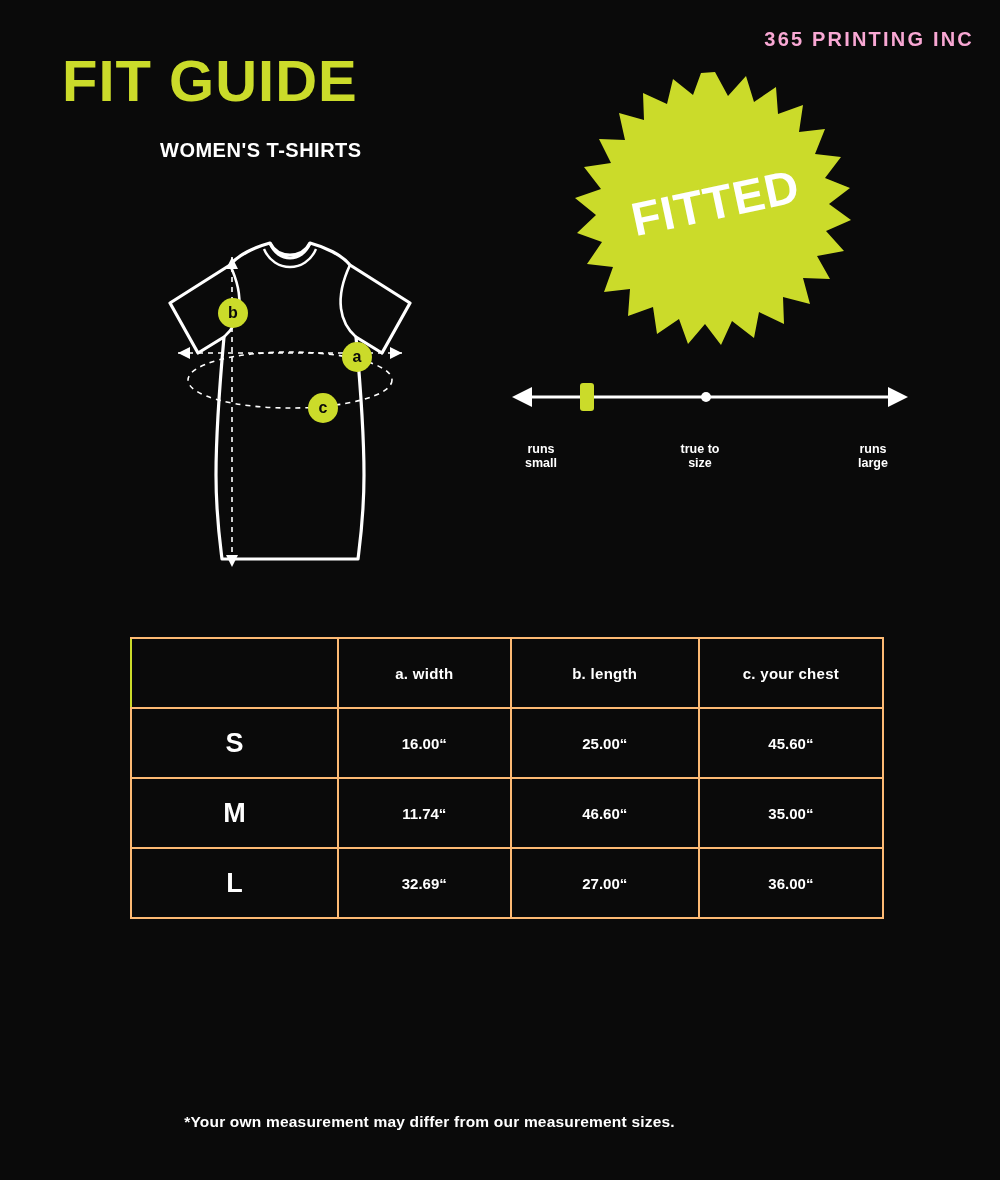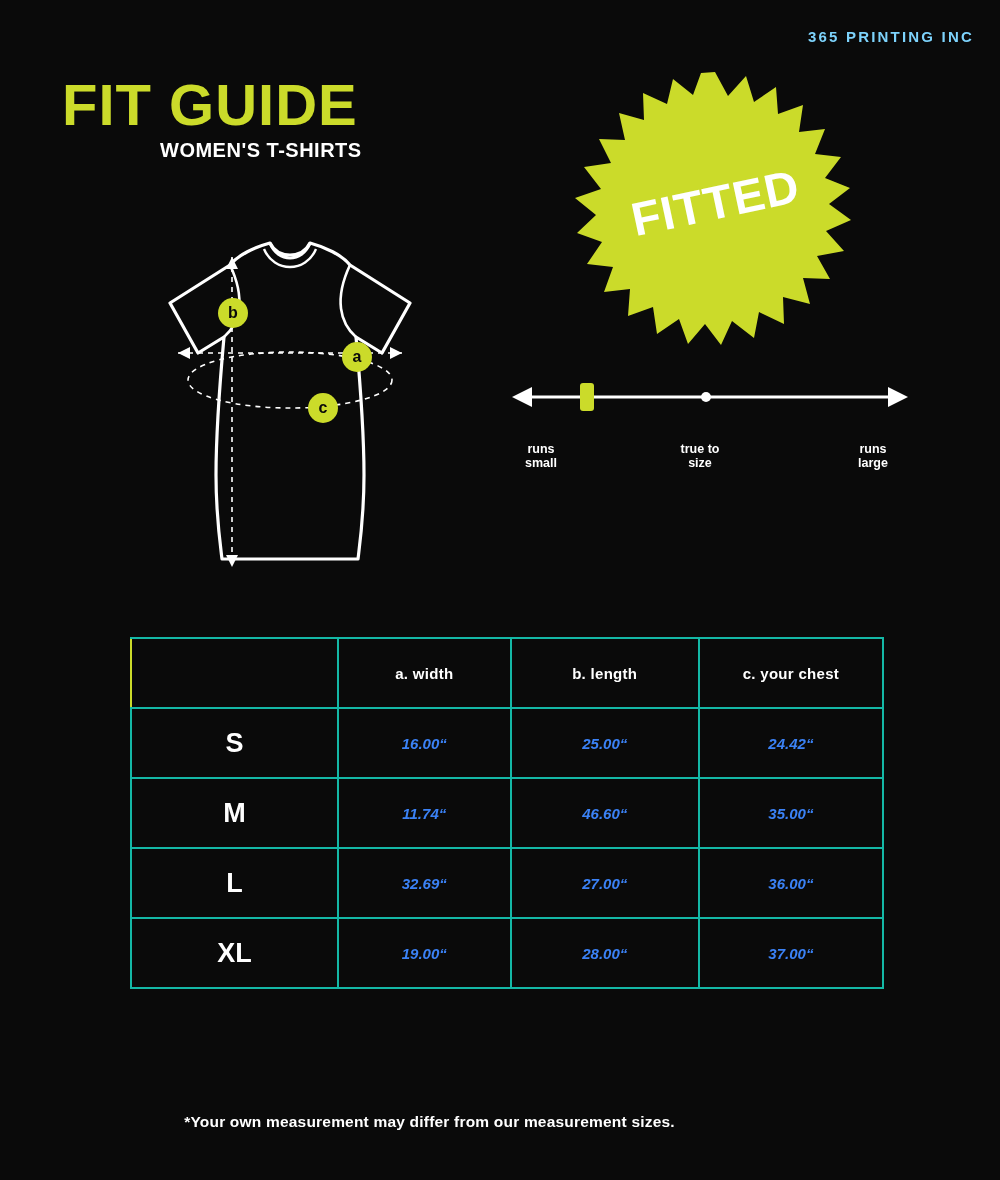--- a/index.html
+++ b/index.html
@@ -13,29 +13,29 @@
     position: relative;
     overflow: hidden;
     font-family: "Liberation Sans", sans-serif;
     color: #ffffff;
   }
 
   .brand {
     position: absolute;
     top: 28px;
     right: 26px;
-    font-size: 15px;
+    font-size: 20px;
     font-weight: bold;
     letter-spacing: 2.2px;
-    color: #7dd3fc;
+    color: #f9a8d4;
   }
 
   .title {
     position: absolute;
-    top: 76px;
+    top: 52px;
     left: 62px;
     font-size: 58px;
     font-weight: bold;
     letter-spacing: 1px;
     color: #cbdb2a;
     line-height: 1;
   }
   .subtitle {
     position: absolute;
     top: 140px;
@@ -122,21 +122,21 @@
     top: 637px;
     left: 130px;
     width: 754px;
   }
   table {
     border-collapse: collapse;
     width: 100%;
     table-layout: fixed;
   }
   table, th, td {
-    border: 2px solid #14b8a6;
+    border: 2px solid #fdba74;
   }
   th, td {
     height: 66px;
     text-align: center;
     vertical-align: middle;
     background: #0a0a0a;
   }
   thead th {
     font-size: 15px;
     font-weight: bold;
@@ -145,22 +145,21 @@
   }
   .corner-cell { border-left-color: #cbdb2a; }
   td.size-cell {
     font-size: 27px;
     font-weight: bold;
     color: #ffffff;
   }
   td.val-cell {
     font-size: 15px;
     font-weight: bold;
-    color: #3b82f6;
-    font-style: italic;
+    color: #ffffff;
   }
   col.c0 { width: 27.5%; }
   col.c1 { width: 23%; }
   col.c2 { width: 25%; }
   col.c3 { width: 24.5%; }
 
   .footnote {
     position: absolute;
     top: 1113px;
     left: 0;
@@ -249,37 +248,31 @@
         <th>a. width</th>
         <th>b. length</th>
         <th>c. your chest</th>
       </tr>
     </thead>
     <tbody>
       <tr>
         <td class="size-cell">S</td>
         <td class="val-cell">16.00“</td>
         <td class="val-cell">25.00“</td>
-        <td class="val-cell">24.42“</td>
+        <td class="val-cell">45.60“</td>
       </tr>
       <tr>
         <td class="size-cell">M</td>
         <td class="val-cell">11.74“</td>
         <td class="val-cell">46.60“</td>
         <td class="val-cell">35.00“</td>
       </tr>
       <tr>
         <td class="size-cell">L</td>
         <td class="val-cell">32.69“</td>
         <td class="val-cell">27.00“</td>
         <td class="val-cell">36.00“</td>
       </tr>
-      <tr>
-        <td class="size-cell">XL</td>
-        <td class="val-cell">19.00“</td>
-        <td class="val-cell">28.00“</td>
-        <td class="val-cell">37.00“</td>
-      </tr>
     </tbody>
   </table>
 </div>
 
 <div class="footnote">*Your own measurement may differ from our measurement sizes.</div>
 
 </body></html>

